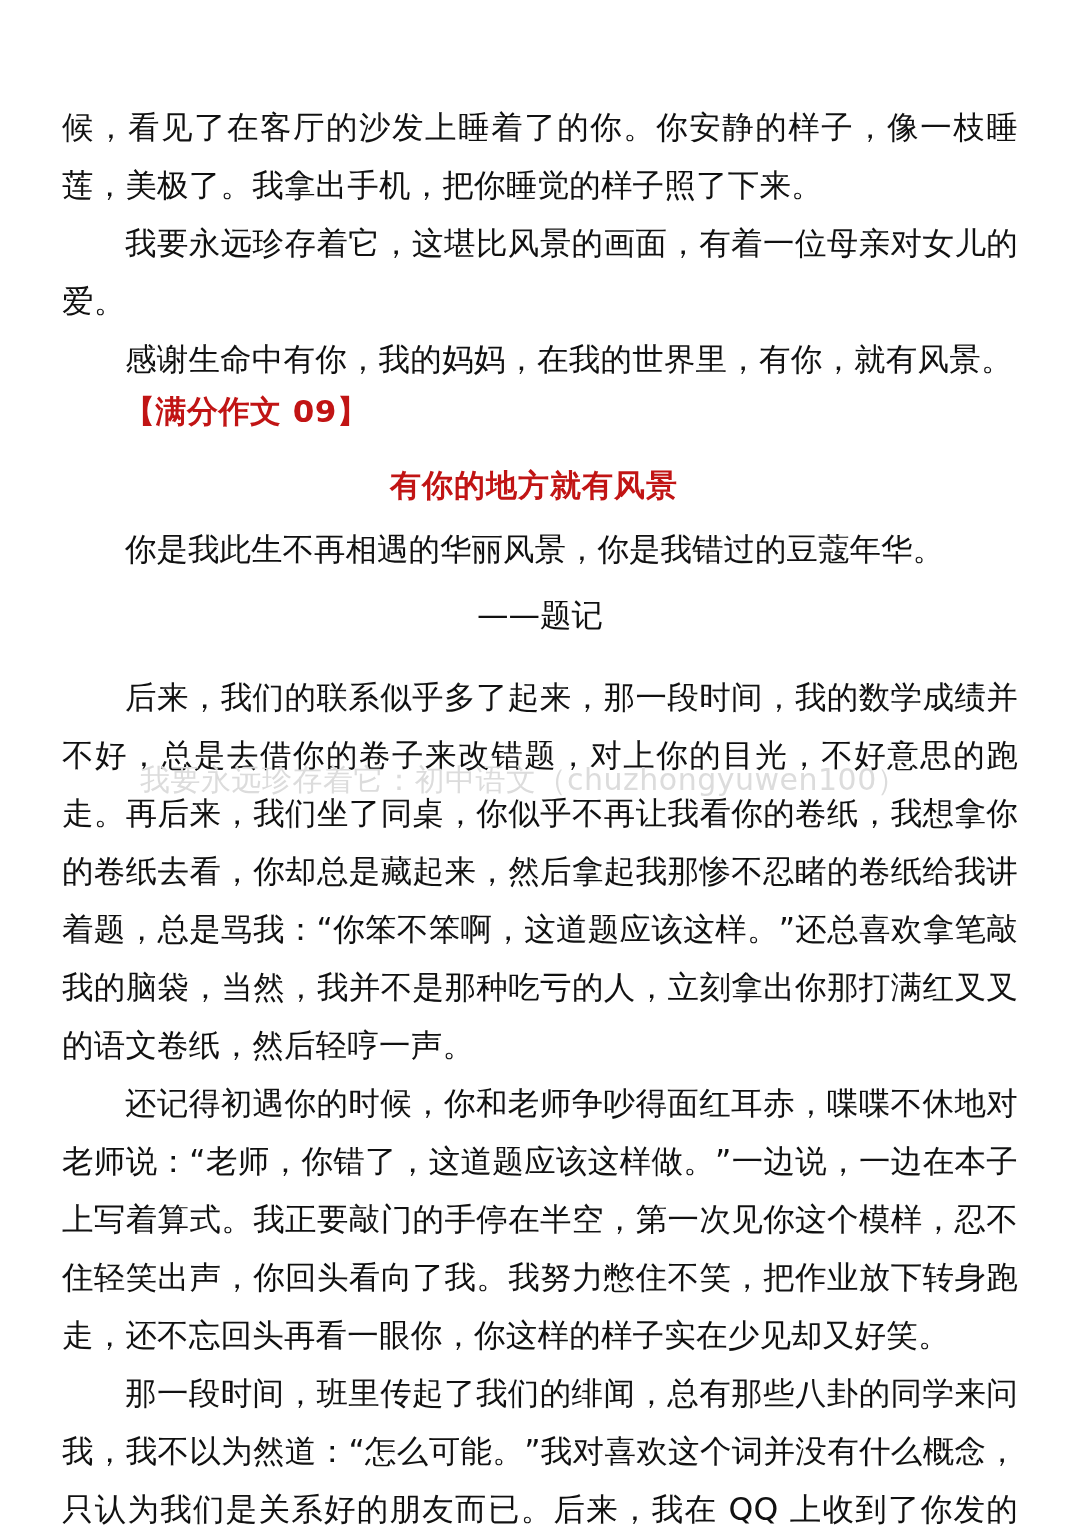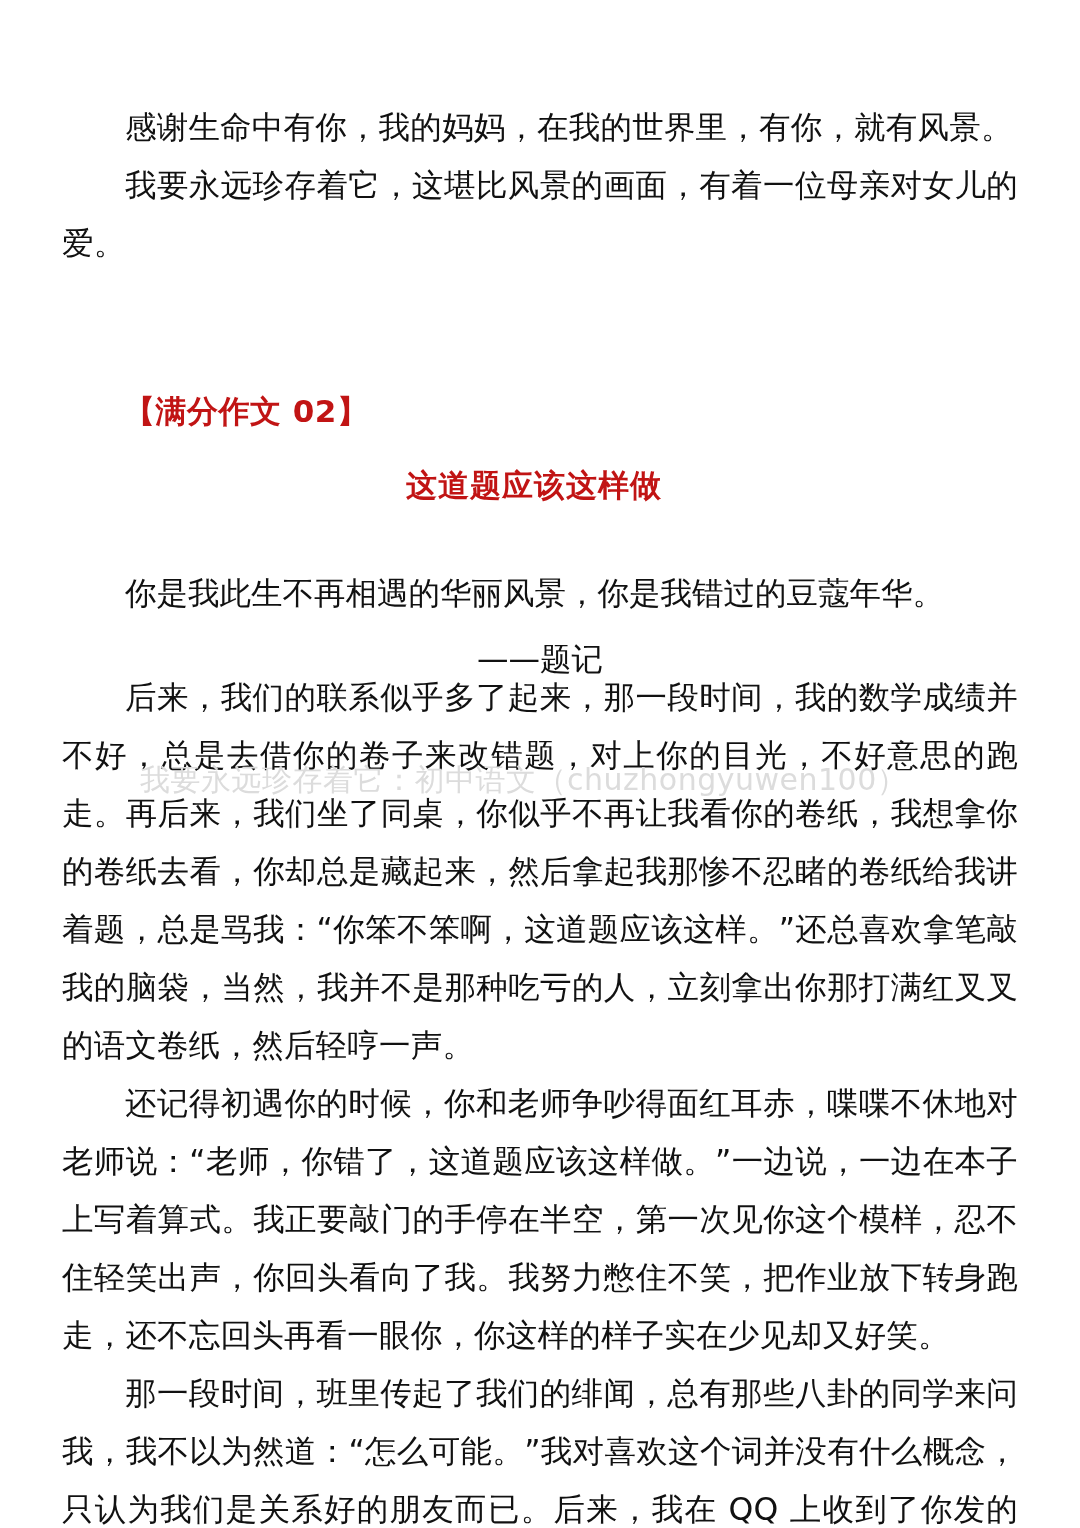--- a/index.html
+++ b/index.html
@@ -104,31 +104,32 @@
     pointer-events: none;
     user-select: none;
   }
 </style>
 </head>
 <body>
 
 <div id="page">
 
   <div class="column" style="top: 98px;">
+    <p class="para">候，看见了在客厅的沙发上睡着了的你。你安静的样子，像一枝睡莲，美极了。我拿出手机，把你睡觉的样子照了下来。</p>
+    <p class="para indent">我要永远珍存着它，这堪比风景的画面，有着一位母亲对女儿的爱。</p>
     <p class="para indent">感谢生命中有你，我的妈妈，在我的世界里，有你，就有风景。</p>
-    <p class="para indent">我要永远珍存着它，这堪比风景的画面，有着一位母亲对女儿的爱。</p>
   </div>
 
   <div class="column" style="top: 388px;">
-    <div class="tag-heading">【满分作文 02】</div>
+    <div class="tag-heading">【满分作文 09】</div>
     <div class="spacer-d"></div>
-    <div class="essay-title">这道题应该这样做</div>
+    <div class="essay-title">有你的地方就有风景</div>
   </div>
 
-  <div class="column" style="top: 564px;">
+  <div class="column" style="top: 520px;">
     <p class="epigraph">你是我此生不再相遇的华丽风景，你是我错过的豆蔻年华。</p>
     <p class="attribution">——题记</p>
   </div>
 
   <div class="column" style="top: 668px;">
     <p class="para indent">后来，我们的联系似乎多了起来，那一段时间，我的数学成绩并不好，总是去借你的卷子来改错题，对上你的目光，不好意思的跑走。再后来，我们坐了同桌，你似乎不再让我看你的卷纸，我想拿你的卷纸去看，你却总是藏起来，然后拿起我那惨不忍睹的卷纸给我讲着题，总是骂我：“你笨不笨啊，这道题应该这样。”还总喜欢拿笔敲我的脑袋，当然，我并不是那种吃亏的人，立刻拿出你那打满红叉叉的语文卷纸，然后轻哼一声。</p>
     <p class="para indent">还记得初遇你的时候，你和老师争吵得面红耳赤，喋喋不休地对老师说：“老师，你错了，这道题应该这样做。”一边说，一边在本子上写着算式。我正要敲门的手停在半空，第一次见你这个模样，忍不住轻笑出声，你回头看向了我。我努力憋住不笑，把作业放下转身跑走，还不忘回头再看一眼你，你这样的样子实在少见却又好笑。</p>
     <p class="para indent">那一段时间，班里传起了我们的绯闻，总有那些八卦的同学来问我，我不以为然道：“怎么可能。”我对喜欢这个词并没有什么概念，只认为我们是关系好的朋友而已。后来，我在 QQ 上收到了你发的信息。我喜欢你，这</p>
   </div>
 

